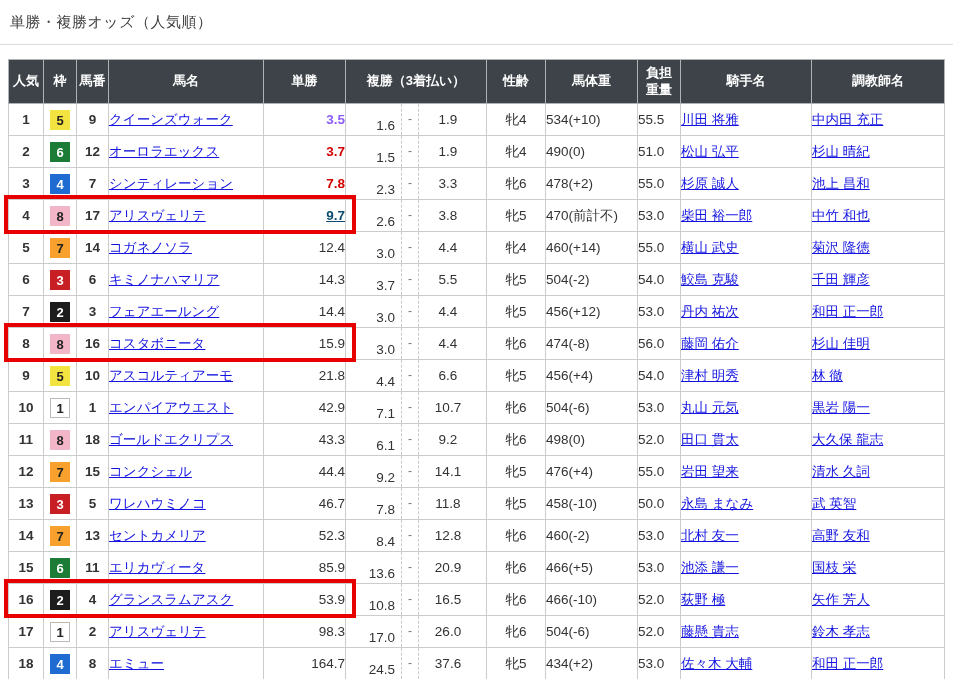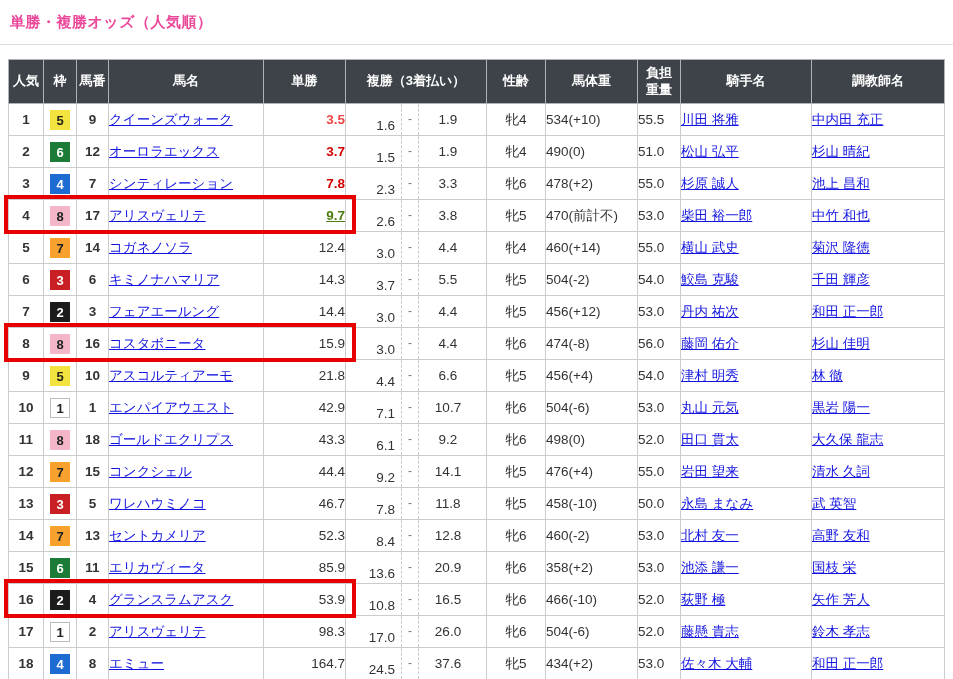--- a/index.html
+++ b/index.html
@@ -3,22 +3,22 @@
 <meta charset="utf-8">
 <style>
   html,body { margin:0; padding:0; background:#ffffff; }
   body {
     font-family: "Liberation Sans", "DejaVu Sans", sans-serif;
     color:#333;
     width:953px;
   }
   .page-title {
     font-size:15px;
-    font-weight:bold;
-    color:#ec4899;
+    font-weight:normal;
+    color:#404040;
     padding:13px 16px 12px 10px;
     letter-spacing:0.5px;
   }
   .title-divider {
     border:0;
     border-top:1px solid #dcdcdc;
     margin:0;
   }
   .table-wrap {
     position:relative;
@@ -136,21 +136,21 @@
         <tr>
     <td class="c-rank">1</td>
     <td class="c-frame">
       <span class="frame-badge" style="background: rgb(242, 227, 64); color: rgb(34, 34, 34); border: 1px solid rgb(242, 227, 64);">5</span>
     </td>
     <td class="c-number">9</td>
     <td class="c-name">
       <a class="tbl-link">クイーンズウォーク</a>
     </td>
     <td class="c-win">
-      <span class="win-val hot" style="color: #ef4444;">3.5</span>
+      <span class="win-val hot" style="color: #8b5cf6;">3.5</span>
     </td>
     <td class="c-place">
       <div class="place-wrap">
         <span class="place-low">1.6</span>
         <span class="place-sep">-</span>
         <span class="place-high">1.9</span>
       </div>
     </td>
     <td class="c-sexage">牝4</td>
     <td class="c-weight">534(+10)</td>
@@ -223,21 +223,21 @@
         <tr>
     <td class="c-rank">4</td>
     <td class="c-frame">
       <span class="frame-badge" style="background: rgb(243, 182, 200); color: rgb(34, 34, 34); border: 1px solid rgb(243, 182, 200);">8</span>
     </td>
     <td class="c-number">17</td>
     <td class="c-name">
       <a class="tbl-link">アリスヴェリテ</a>
     </td>
     <td class="c-win">
-      <span class="win-val hot" style="color: #4d7c0f; text-decoration: underline;">9.7</span>
+      <span class="win-val hot" style="color: #0c4a6e; text-decoration: underline;">9.7</span>
     </td>
     <td class="c-place">
       <div class="place-wrap">
         <span class="place-low">2.6</span>
         <span class="place-sep">-</span>
         <span class="place-high">3.8</span>
       </div>
     </td>
     <td class="c-sexage">牝5</td>
     <td class="c-weight">470(前計不)</td>
@@ -552,21 +552,21 @@
       <span class="win-val">85.9</span>
     </td>
     <td class="c-place">
       <div class="place-wrap">
         <span class="place-low">13.6</span>
         <span class="place-sep">-</span>
         <span class="place-high">20.9</span>
       </div>
     </td>
     <td class="c-sexage">牝6</td>
-    <td class="c-weight">358(+2)</td>
+    <td class="c-weight">466(+5)</td>
     <td class="c-impost">53.0</td>
     <td class="c-jockey">
       <a class="tbl-link">池添 謙一</a>
     </td>
     <td class="c-trainer">
       <a class="tbl-link">国枝 栄</a>
     </td>
   </tr>
         <tr>
     <td class="c-rank">16</td>

